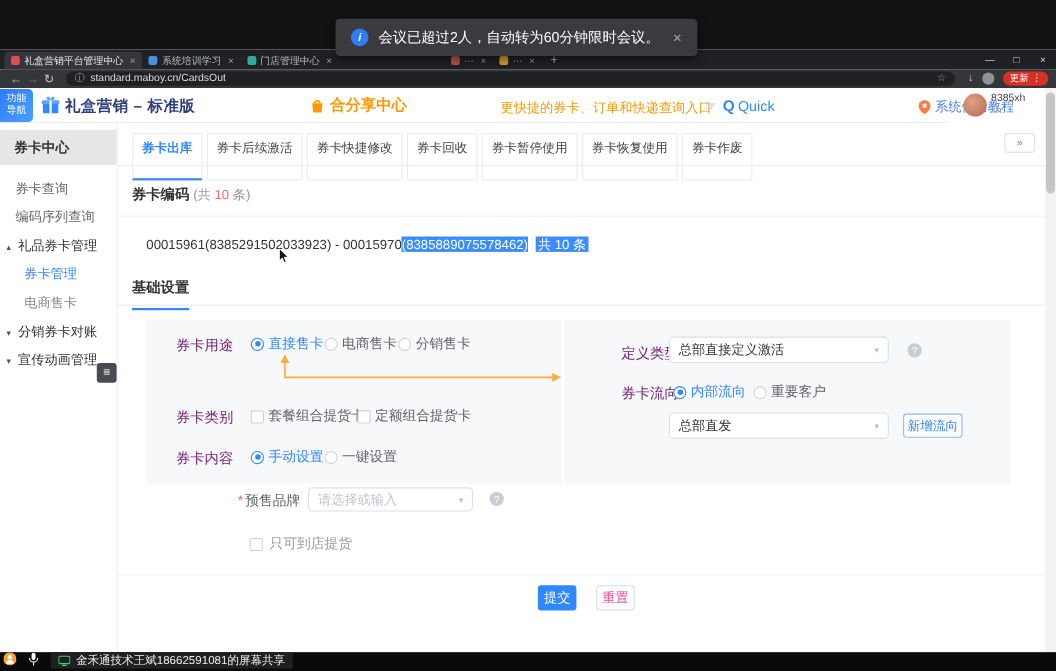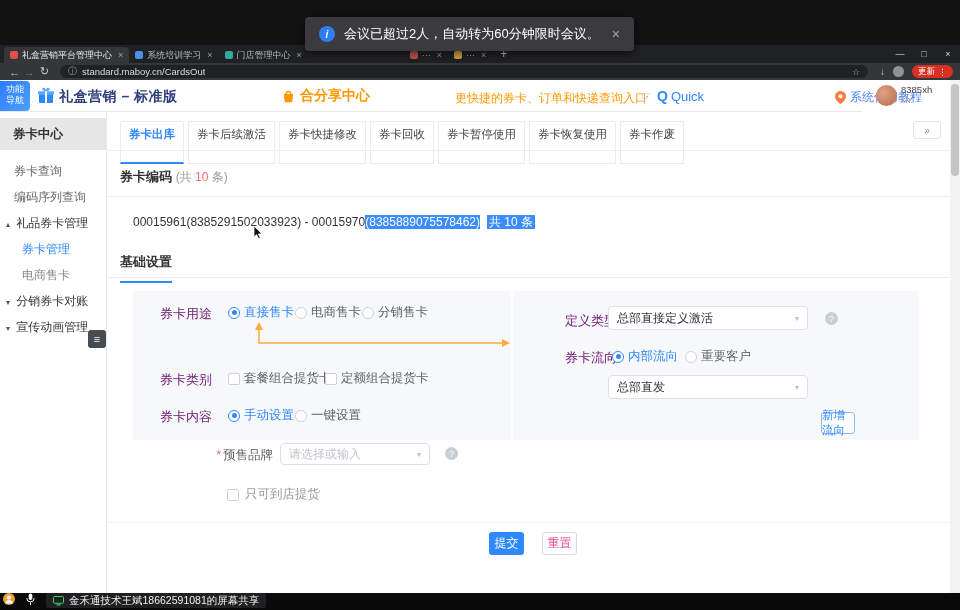--- a/index.html
+++ b/index.html
@@ -102,22 +102,22 @@
 .opt.on .radio{border-color:#2f88ff;}
 .opt.on .radio::after{content:"";position:absolute;left:2.5px;top:2.5px;width:5px;height:5px;border-radius:50%;background:#2f88ff;}
 .checkbox{width:12px;height:12px;border:1px solid #cfd3d9;border-radius:2px;background:#fff;flex:none;}
 .flow-arrow{position:absolute;left:0;top:0;pointer-events:none;}
 .select{position:absolute;background:#fff;border:1px solid #dcdfe6;border-radius:4px;display:flex;align-items:center;
 justify-content:space-between;padding:0 8px;font-size:12px;color:#333;white-space:nowrap;}
 .select .ph{color:#c0c4cc;}
 .chev{color:#b9bdc4;font-size:8px;margin-left:6px;}
 .info{position:absolute;width:13px;height:13px;border-radius:50%;background:#c9cdd4;color:#fff;font-size:9px;
 display:flex;align-items:center;justify-content:center;}
-.btn-addflow{position:absolute;left:308px;top:85px;width:34px;height:22px;border:1px solid #8cb8f8;border-radius:3px;
-background:#fff;color:#2f88ff;font-size:11.5px;display:flex;align-items:center;justify-content:center;margin-top:36px;}
+.btn-addflow{position:absolute;left:308px;top:85px;width:54px;height:22px;border:1px solid #8cb8f8;border-radius:3px;
+background:#fff;color:#2f88ff;font-size:11.5px;display:flex;align-items:center;justify-content:center;}
 .req{color:#f56c6c;margin-right:2px;}
 .brand-label{position:absolute;left:100px;top:335px;width:66px;text-align:right;font-size:12.5px;color:#606266;white-space:nowrap;}
 .store-row{position:absolute;left:120px;top:374px;display:flex;align-items:center;gap:6px;font-size:12.5px;color:#9a9a9a;}
 .btn{position:absolute;width:35px;height:23px;border-radius:3px;font-size:12px;display:flex;align-items:center;justify-content:center;}
 .btn.primary{left:382px;top:420px;background:#2f88ff;color:#fff;}
 .btn.plain{left:435px;top:420px;background:#fff;border:1px solid #dcdcdc;color:#ec4899;}
 
 
 .scrollbar{position:absolute;left:950px;top:35px;width:10px;height:513px;background:#f3f3f3;}
 .thumb{position:absolute;left:1px;top:4px;width:8px;height:92px;background:#c5c5c5;border-radius:4px;}

